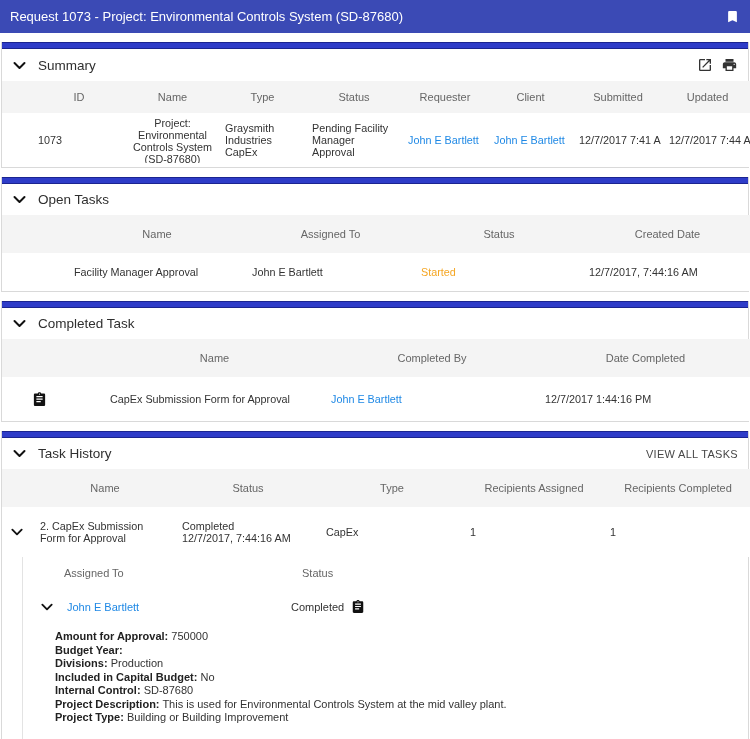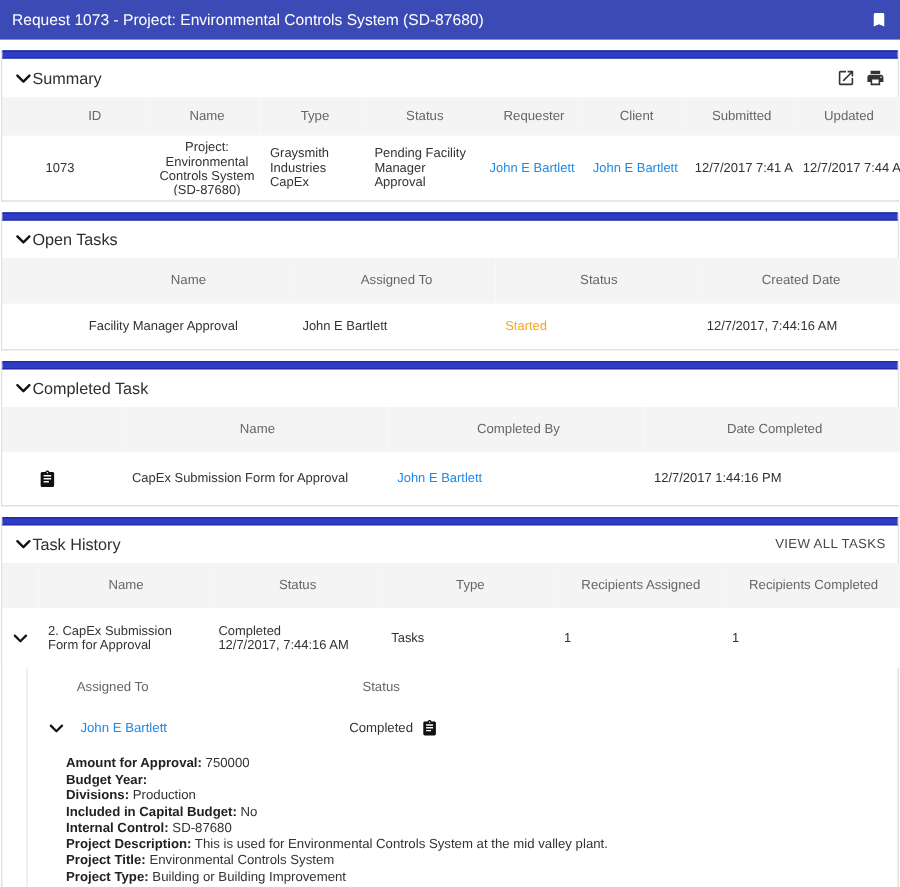--- a/index.html
+++ b/index.html
@@ -24,21 +24,21 @@
   .card {
     margin:9px 1px 0 1px;
     border:1px solid #d9d9d9; border-top:none;
     background:#fff;
   }
   .band {
     height:7px; background:#2e3cc8;
     border-top:1px solid #1b2490; border-bottom:1px solid #1b2490;
   }
   .sec-head {
-    display:flex; align-items:center; 
+    display:flex; align-items:center; gap:11px;
     padding:8px 10px; background:#fff;
   }
   .sec-head .sec-title { font-size:13.5px; color:#2f2f2f; }
   .sec-head .spacer { margin-left:auto; display:flex; align-items:center; gap:8px; }
   .chev { cursor:pointer; display:flex; align-items:center; }
   .icon-btn { cursor:pointer; display:flex; align-items:center; }
   .view-all { font-size:11px; color:#474747; letter-spacing:.3px; cursor:pointer; }
 
   
   table.grid { width:100%; border-collapse:collapse; table-layout:fixed; }
@@ -268,21 +268,21 @@
             <svg width="14" height="14" viewBox="0 0 24 24">
                 <path d="M4 8l8 8 8-8" fill="none" stroke="#111" stroke-width="3.2" stroke-linecap="round" stroke-linejoin="round"></path>
               </svg>
           </span>
         </td>
         <td>2. CapEx Submission Form for Approval</td>
         <td>
           <div>Completed</div>
           <div class="nowrap">12/7/2017, 7:44:16 AM</div>
         </td>
-        <td>Tasks</td>
+        <td>CapEx</td>
         <td>1</td>
         <td>1</td>
       </tr>
     </tbody>
   </table>
 
   <div class="nest">
     <div class="sub-head">
       <span class="c1">Assigned To</span>
       <span>Status</span>
@@ -303,18 +303,17 @@
         </span>
       </span>
     </div>
     <div class="details">
       <div class="detail-line"><span class="lbl">Amount for Approval:</span> <span class="val">750000</span></div>
       <div class="detail-line"><span class="lbl">Budget Year:</span> <span class="val"></span></div>
       <div class="detail-line"><span class="lbl">Divisions:</span> <span class="val">Production</span></div>
       <div class="detail-line"><span class="lbl">Included in Capital Budget:</span> <span class="val">No</span></div>
       <div class="detail-line"><span class="lbl">Internal Control:</span> <span class="val">SD-87680</span></div>
       <div class="detail-line"><span class="lbl">Project Description:</span> <span class="val">This is used for Environmental Controls System at the mid valley plant.</span></div>
-      <div class="detail-line"><span class="lbl">Project Title:</span> <span class="val">Environmental Controls System</span></div>
       <div class="detail-line"><span class="lbl">Project Type:</span> <span class="val">Building or Building Improvement</span></div>
 
     </div>
   </div>
 </div>
 
 </body></html>

